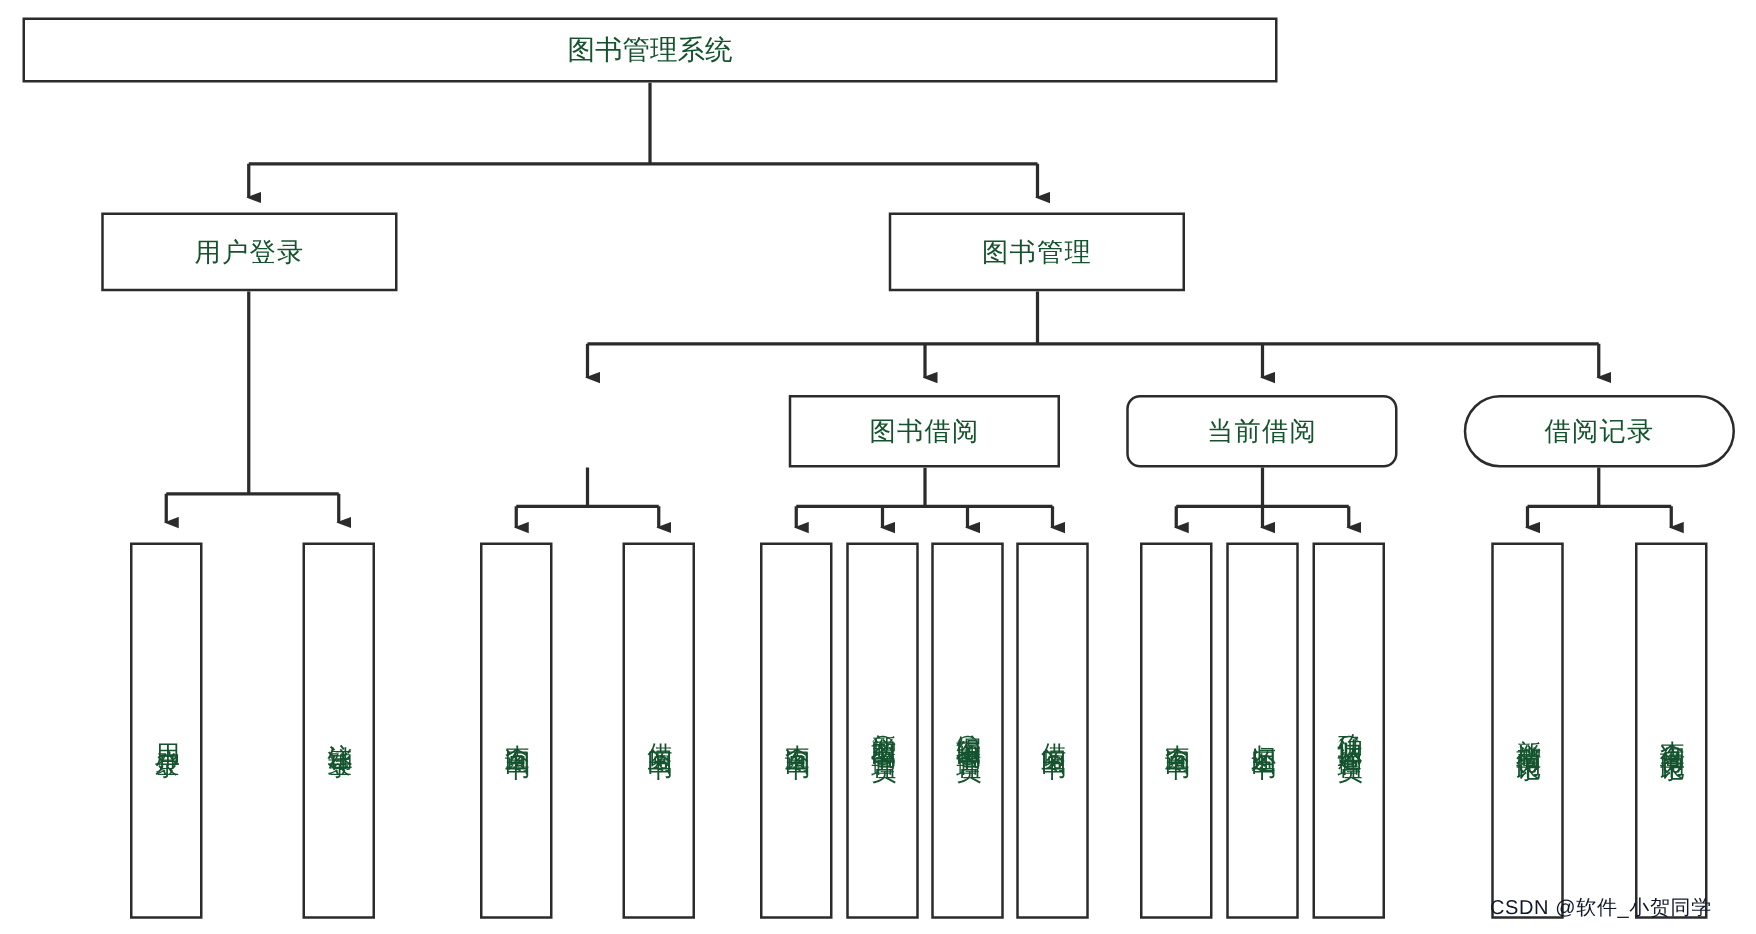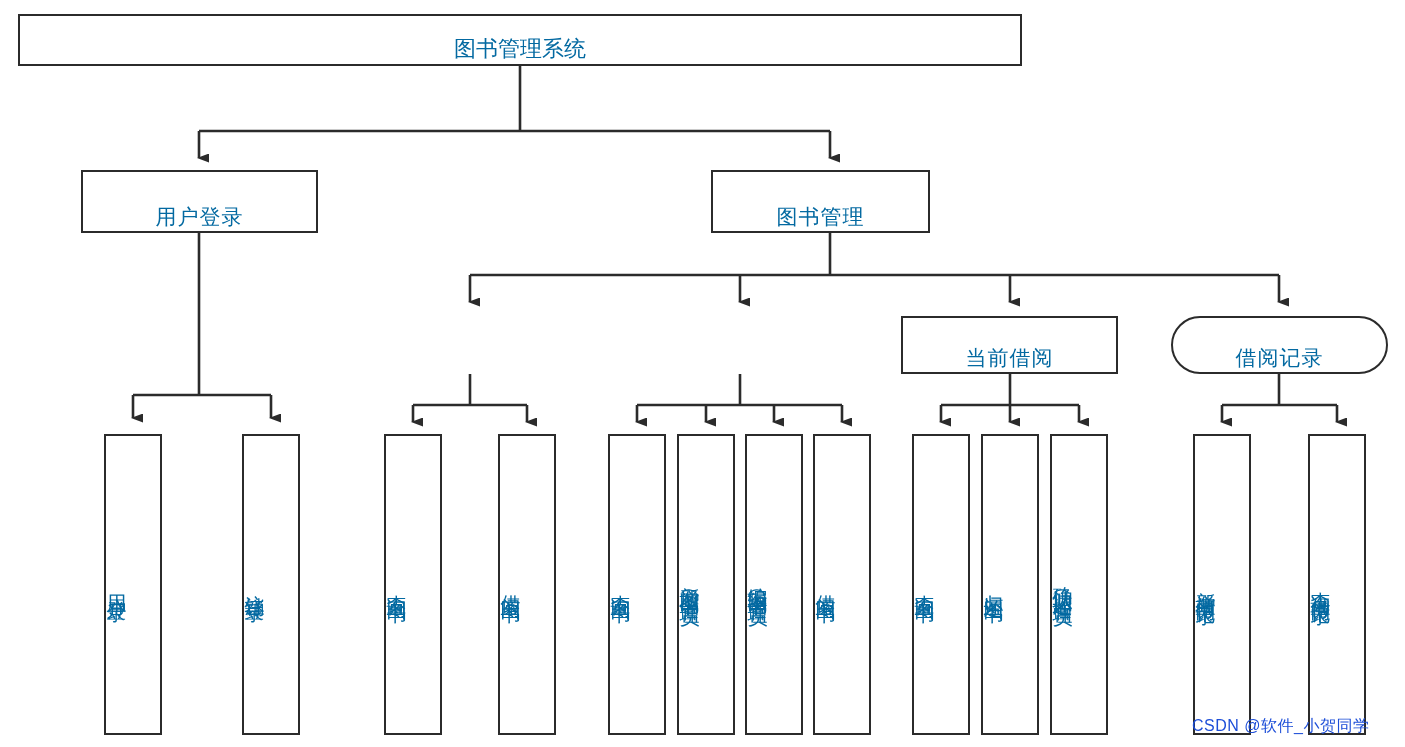--- a/index.html
+++ b/index.html
@@ -24,23 +24,23 @@
     width: 1405px;
     height: 747px;
     pointer-events: none;
   }
   .node {
     position: absolute;
     box-sizing: border-box;
     background: #ffffff;
     border: 2px solid #2b2b2b;
     display: flex;
-    align-items: flex-end;
+    align-items: center;
     justify-content: center;
-    color: #0369a1;
+    color: #14532d;
   }
   .node.h {
     font-size: 21px;
     letter-spacing: 1px;
   }
   .node.root {
     font-size: 22px;
   }
   .node.v {
     writing-mode: vertical-rl;
@@ -54,21 +54,21 @@
     writing-mode: vertical-rl;
     text-orientation: upright;
     display: block;
     white-space: nowrap;
   }
   .watermark {
     position: absolute;
     left: 1192px;
     top: 716px;
     font-size: 16px;
-    color: #1d4ed8;
+    color: #0f172a;
     white-space: nowrap;
     letter-spacing: 0.5px;
   }
 </style>
 </head>
 <body>
 
 <div id="canvas">
 
   <svg id="wires" viewBox="0 0 1405 747">
@@ -123,25 +123,28 @@
     </g>
   </svg>
 
   <div class="node root" style="left:18px; top:14px; width:1004px; height:52px;">
     <span>图书管理系统</span>
   </div>
 
   <div class="node h" style="left:81px; top:170px; width:237px; height:63px;">
     <span>用户登录</span>
   </div>
-  <div class="node h" style="left:711px; top:170px; width:219px; height:63px;">
+  <div class="node h" style="left:711px; top:170px; width:237px; height:63px;">
     <span>图书管理</span>
   </div>
 
-  <div class="node h" style="left:901px; top:316px; width:217px; height:58px;">
+  <div class="node h" style="left:631px; top:316px; width:217px; height:58px;">
+    <span>图书借阅</span>
+  </div>
+  <div class="node h" style="left:901px; top:316px; width:217px; height:58px;border-radius:11px;">
     <span>当前借阅</span>
   </div>
   <div class="node h" style="left:1171px; top:316px; width:217px; height:58px;border-radius:29px;">
     <span>借阅记录</span>
   </div>
 
   <div class="node v" style="left:104px; top:434px; width:58px; height:301px;">
     <span class="vtext">用户登录</span>
   </div>
   <div class="node v" style="left:242px; top:434px; width:58px; height:301px;">

